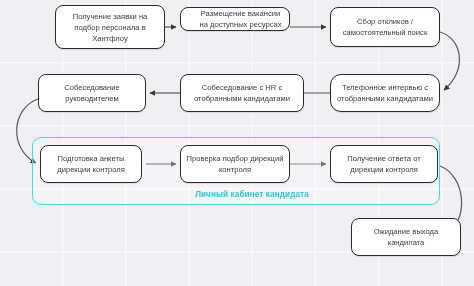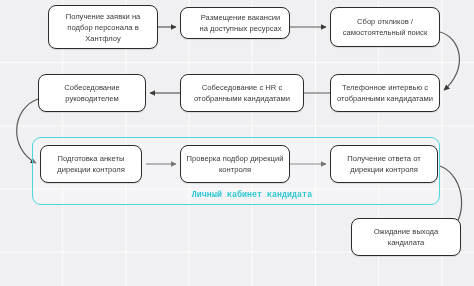--- a/index.html
+++ b/index.html
@@ -72,35 +72,35 @@
     <path d="M 330 93 L 294 93"></path>
     <path d="M 180 93 L 150 93"></path>
     <path d="M 38 99 C 12 108 8 148 36 163"></path>
     <path d="M 146 164 L 176 164"></path>
     <path d="M 290 164 L 326 164"></path>
     <path d="M 440 166 C 466 176 470 222 444 236"></path>
   </g>
 </svg>
 
 <div class="group-box" style="left:32px;top:137px;width:408px;height:68px;"></div>
-<div class="group-label" style="left:32px;top:190px;width:440px;font-family:Liberation Mono, monospace;">Личный кабинет кандидата</div>
+<div class="group-label" style="left:32px;top:190px;width:440px;">Личный кабинет кандидата</div>
 
-<div class="node" style="left:48px;top:5px;width:110px;height:44px;">
+<div class="node" style="left:55px;top:5px;width:110px;height:44px;">
   <span>Получение заявки на подбор персонала в Хантфлоу</span>
 </div>
 
-<div class="node" style="left:180px;top:7px;width:110px;height:32px;padding-left:16px;">
+<div class="node" style="left:180px;top:7px;width:110px;height:24px;padding-left:16px;">
   <span>Размещение вакансии на доступных ресурсах</span>
 </div>
 
 <div class="node" style="left:330px;top:7px;width:110px;height:40px;">
   <span>Сбор откликов / самостоятельный поиск</span>
 </div>
 
-<div class="node" style="left:330px;top:74px;width:110px;height:38px;">
+<div class="node" style="left:330px;top:74px;width:110px;height:38px;border-radius:11px;">
   <span>Телефонное интервью с отобранными кандидатами</span>
 </div>
 
 <div class="node" style="left:180px;top:74px;width:124px;height:38px;">
   <span>Собеседование с HR с отобранными кандидатами</span>
 </div>
 
 <div class="node" style="left:38px;top:74px;width:108px;height:38px;">
   <span>Собеседование руководителем</span>
 </div>

